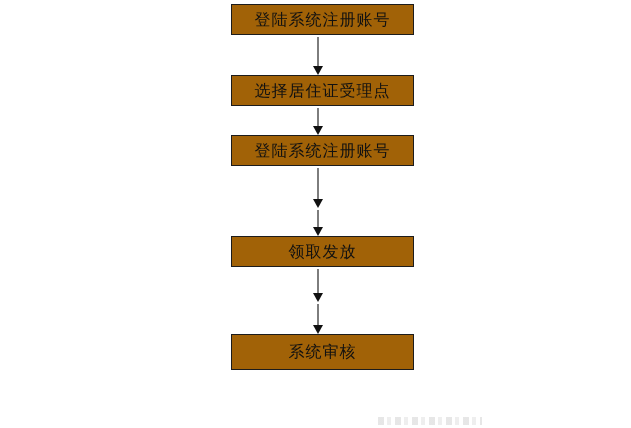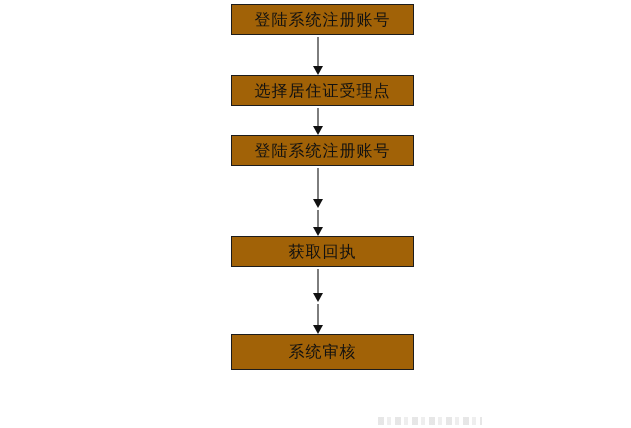--- a/index.html
+++ b/index.html
@@ -118,21 +118,21 @@
       <div class="head"></div>
     </div>
 
 
     <div class="flow-arrow gap-4">
       <div class="stem"></div>
       <div class="head"></div>
     </div>
 
     <div class="flow-box">
-      <span>获取回执</span>
+      <span>领取发放</span>
     </div>
 
     <div class="flow-arrow gap-5">
       <div class="stem"></div>
       <div class="head"></div>
     </div>
 
 
     <div class="flow-arrow gap-6">
       <div class="stem"></div>

